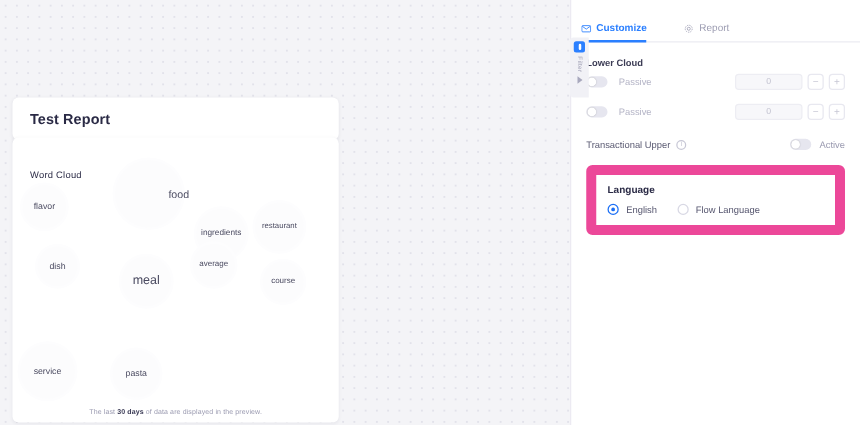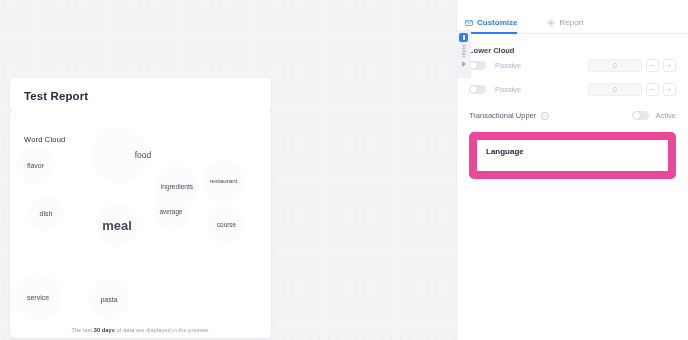--- a/index.html
+++ b/index.html
@@ -234,21 +234,21 @@
             <span class="word" style="font-size: 8.5px; margin-left: 48px;">food</span>
           </div>
           <div class="bubble" style="left: 18px; top: 85px; width: 36px; height: 36px;">
             <div class="ring" style="background: conic-gradient(from 95deg, rgb(248, 168, 180) 0deg, rgb(248, 168, 180) 172deg, transparent 172deg, transparent 186deg, rgb(248, 168, 180) 186deg, rgb(248, 168, 180) 358deg, transparent 358deg, transparent 360deg); mask: radial-gradient(circle, transparent 0px, transparent calc(50% - 1.6px), rgb(0, 0, 0) calc(50% - 1.6px), rgb(0, 0, 0) 50%, transparent 50%);"></div>
             <div style="position: absolute; inset: 1.6px; border-radius: 50%; background: rgb(252, 252, 253);"></div>
             <span class="word" style="font-size: 7px;">dish</span>
           </div>
           <div class="bubble" style="left: 85px; top: 93px; width: 44px; height: 44px;">
             <div class="ring" style="background: conic-gradient(from 95deg, rgb(248, 168, 180) 0deg, rgb(248, 168, 180) 172deg, transparent 172deg, transparent 186deg, rgb(248, 168, 180) 186deg, rgb(248, 168, 180) 358deg, transparent 358deg, transparent 360deg); mask: radial-gradient(circle, transparent 0px, transparent calc(50% - 1.6px), rgb(0, 0, 0) calc(50% - 1.6px), rgb(0, 0, 0) 50%, transparent 50%);"></div>
             <div style="position: absolute; inset: 1.6px; border-radius: 50%; background: rgb(252, 252, 253);"></div>
-            <span class="word" style="font-size: 13px; font-weight: bold;">meal</span>
+            <span class="word" style="font-size: 10px;">meal</span>
           </div>
           <div class="bubble" style="left: 145px; top: 55px; width: 44px; height: 44px;">
             <div class="ring" style="background: conic-gradient(from 150deg, rgb(248, 168, 180) 0deg, rgb(248, 168, 180) 165deg, transparent 165deg, transparent 180deg, rgb(127, 227, 207) 180deg, rgb(127, 227, 207) 345deg, transparent 345deg, transparent 360deg); mask: radial-gradient(circle, transparent 0px, transparent calc(50% - 1.6px), rgb(0, 0, 0) calc(50% - 1.6px), rgb(0, 0, 0) 50%, transparent 50%);"></div>
             <div style="position: absolute; inset: 1.6px; border-radius: 50%; background: rgb(252, 252, 253);"></div>
             <span class="word" style="font-size: 6.6px;">ingredients</span>
           </div>
           <div class="bubble" style="left: 142px; top: 83px; width: 38px; height: 38px;">
             <div class="ring" style="background: conic-gradient(from 95deg, rgb(248, 168, 180) 0deg, rgb(248, 168, 180) 172deg, transparent 172deg, transparent 186deg, rgb(248, 168, 180) 186deg, rgb(248, 168, 180) 358deg, transparent 358deg, transparent 360deg); mask: radial-gradient(circle, transparent 0px, transparent calc(50% - 1.6px), rgb(0, 0, 0) calc(50% - 1.6px), rgb(0, 0, 0) 50%, transparent 50%);"></div>
             <div style="position: absolute; inset: 1.6px; border-radius: 50%; background: rgb(252, 252, 253);"></div>
             <span class="word" style="font-size: 6.4px;">average</span>
@@ -349,17 +349,23 @@
         <span class="right">
           <span class="toggle">
               <span class="knob"></span>
             </span>
           <span class="toggle-label">Active</span>
         </span>
       </div>
 
       <div class="lang-box">
         <div class="lang-title">Language</div>
+        <div class="radio-line">
+          <span class="radio on"></span>
+          <span class="radio-label">English</span>
+          <span class="radio"></span>
+          <span class="radio-label">Flow Language</span>
+        </div>
       </div>
 
     </div>
   </div>
 </div>
 
 </body></html>

